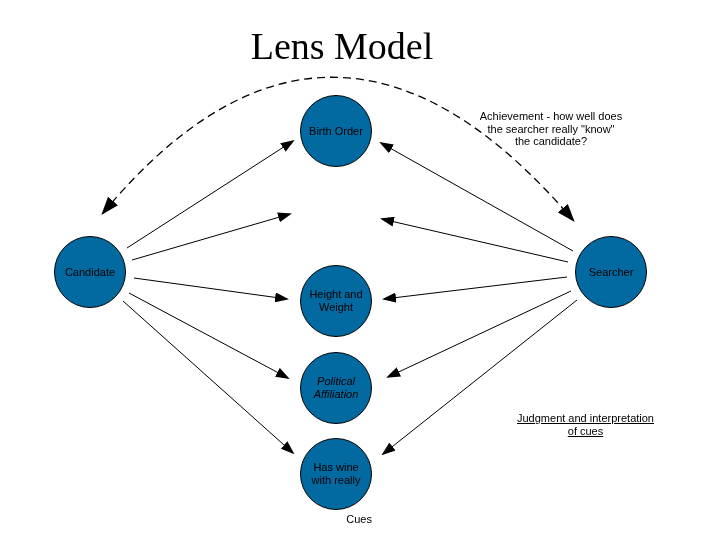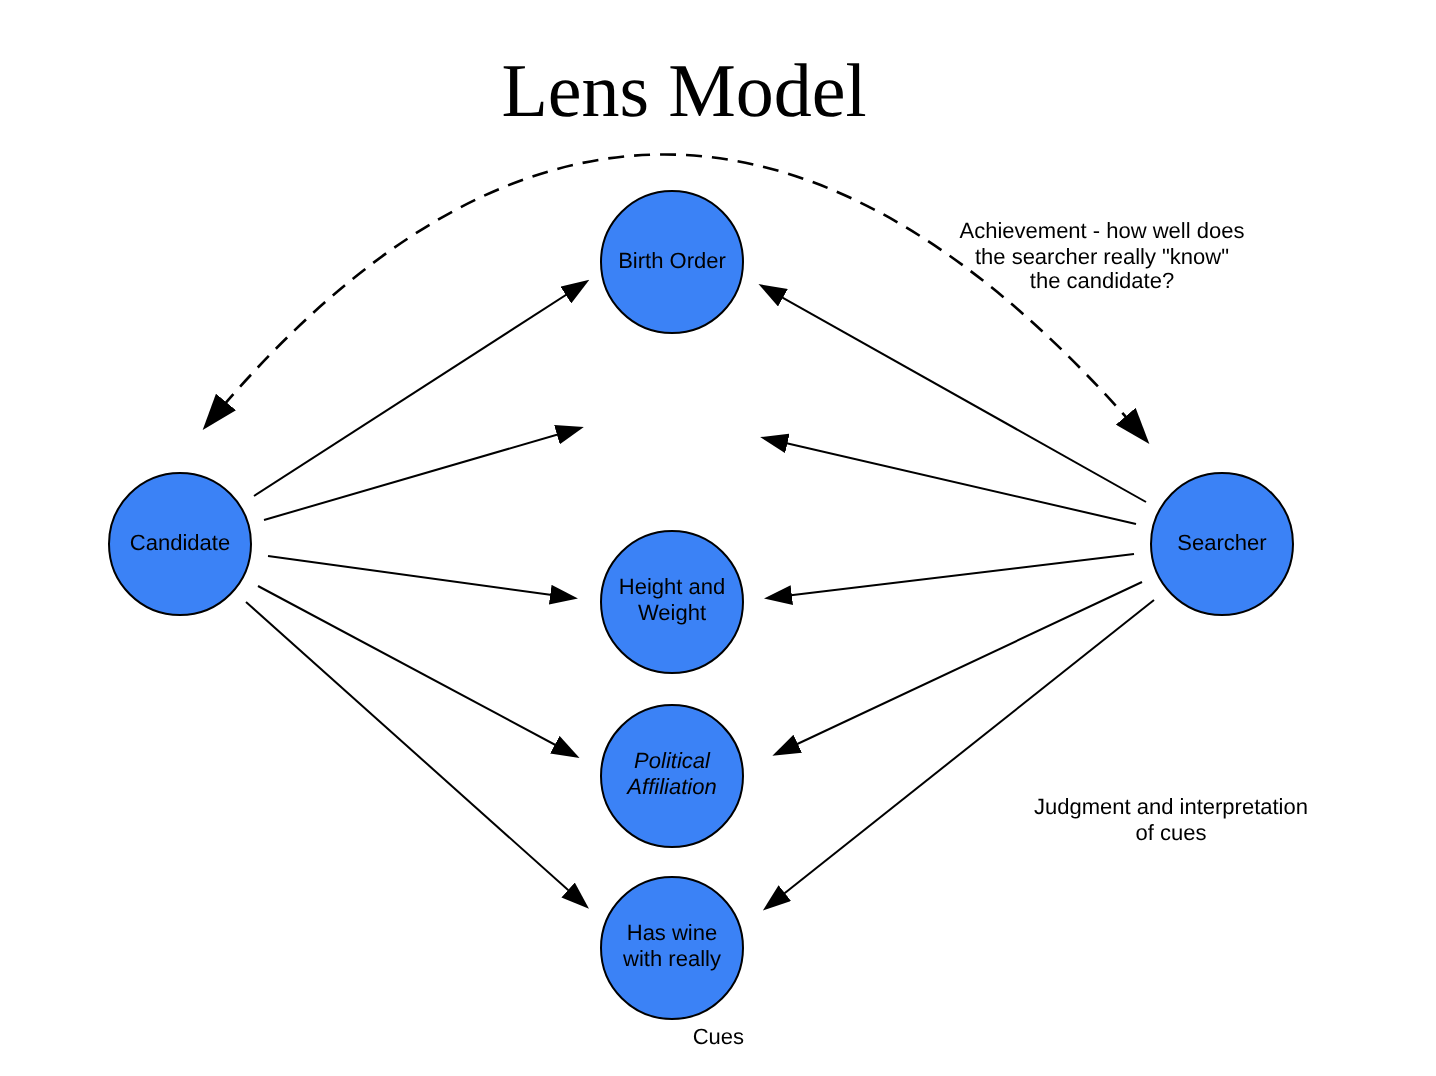--- a/index.html
+++ b/index.html
@@ -41,21 +41,21 @@
     height: 72px;
     border: 1px solid #000000;
     border-radius: 50%;
     box-sizing: border-box;
     display: flex;
     align-items: center;
     justify-content: center;
     text-align: center;
     font-size: 11px;
     line-height: 13px;
-    background: #3b82f6;
+    background: #0369a1;
     padding: 2px;
   }
   .note {
     position: absolute;
     text-align: center;
     font-size: 11px;
     line-height: 12.5px;
     margin-top: 26px;
   }
   .note div { white-space: nowrap; }
@@ -126,20 +126,20 @@
     <span>Has wine with really</span>
   </div>
 
   <div class="note" style="left:471px; top:84px; width:160px;">
     <div>Achievement - how well does</div>
     <div>the searcher really "know"</div>
     <div>the candidate?</div>
   </div>
 
 
-  <div class="note" style="left:508px; top:372px; width:155px;">
+  <div class="note" style="left:508px; top:386px; width:155px;text-decoration:underline;">
     <div>Judgment and interpretation</div>
     <div>of cues</div>
   </div>
 
   <div class="cues-label">Cues</div>
 
 </div>
 
 </body></html>

